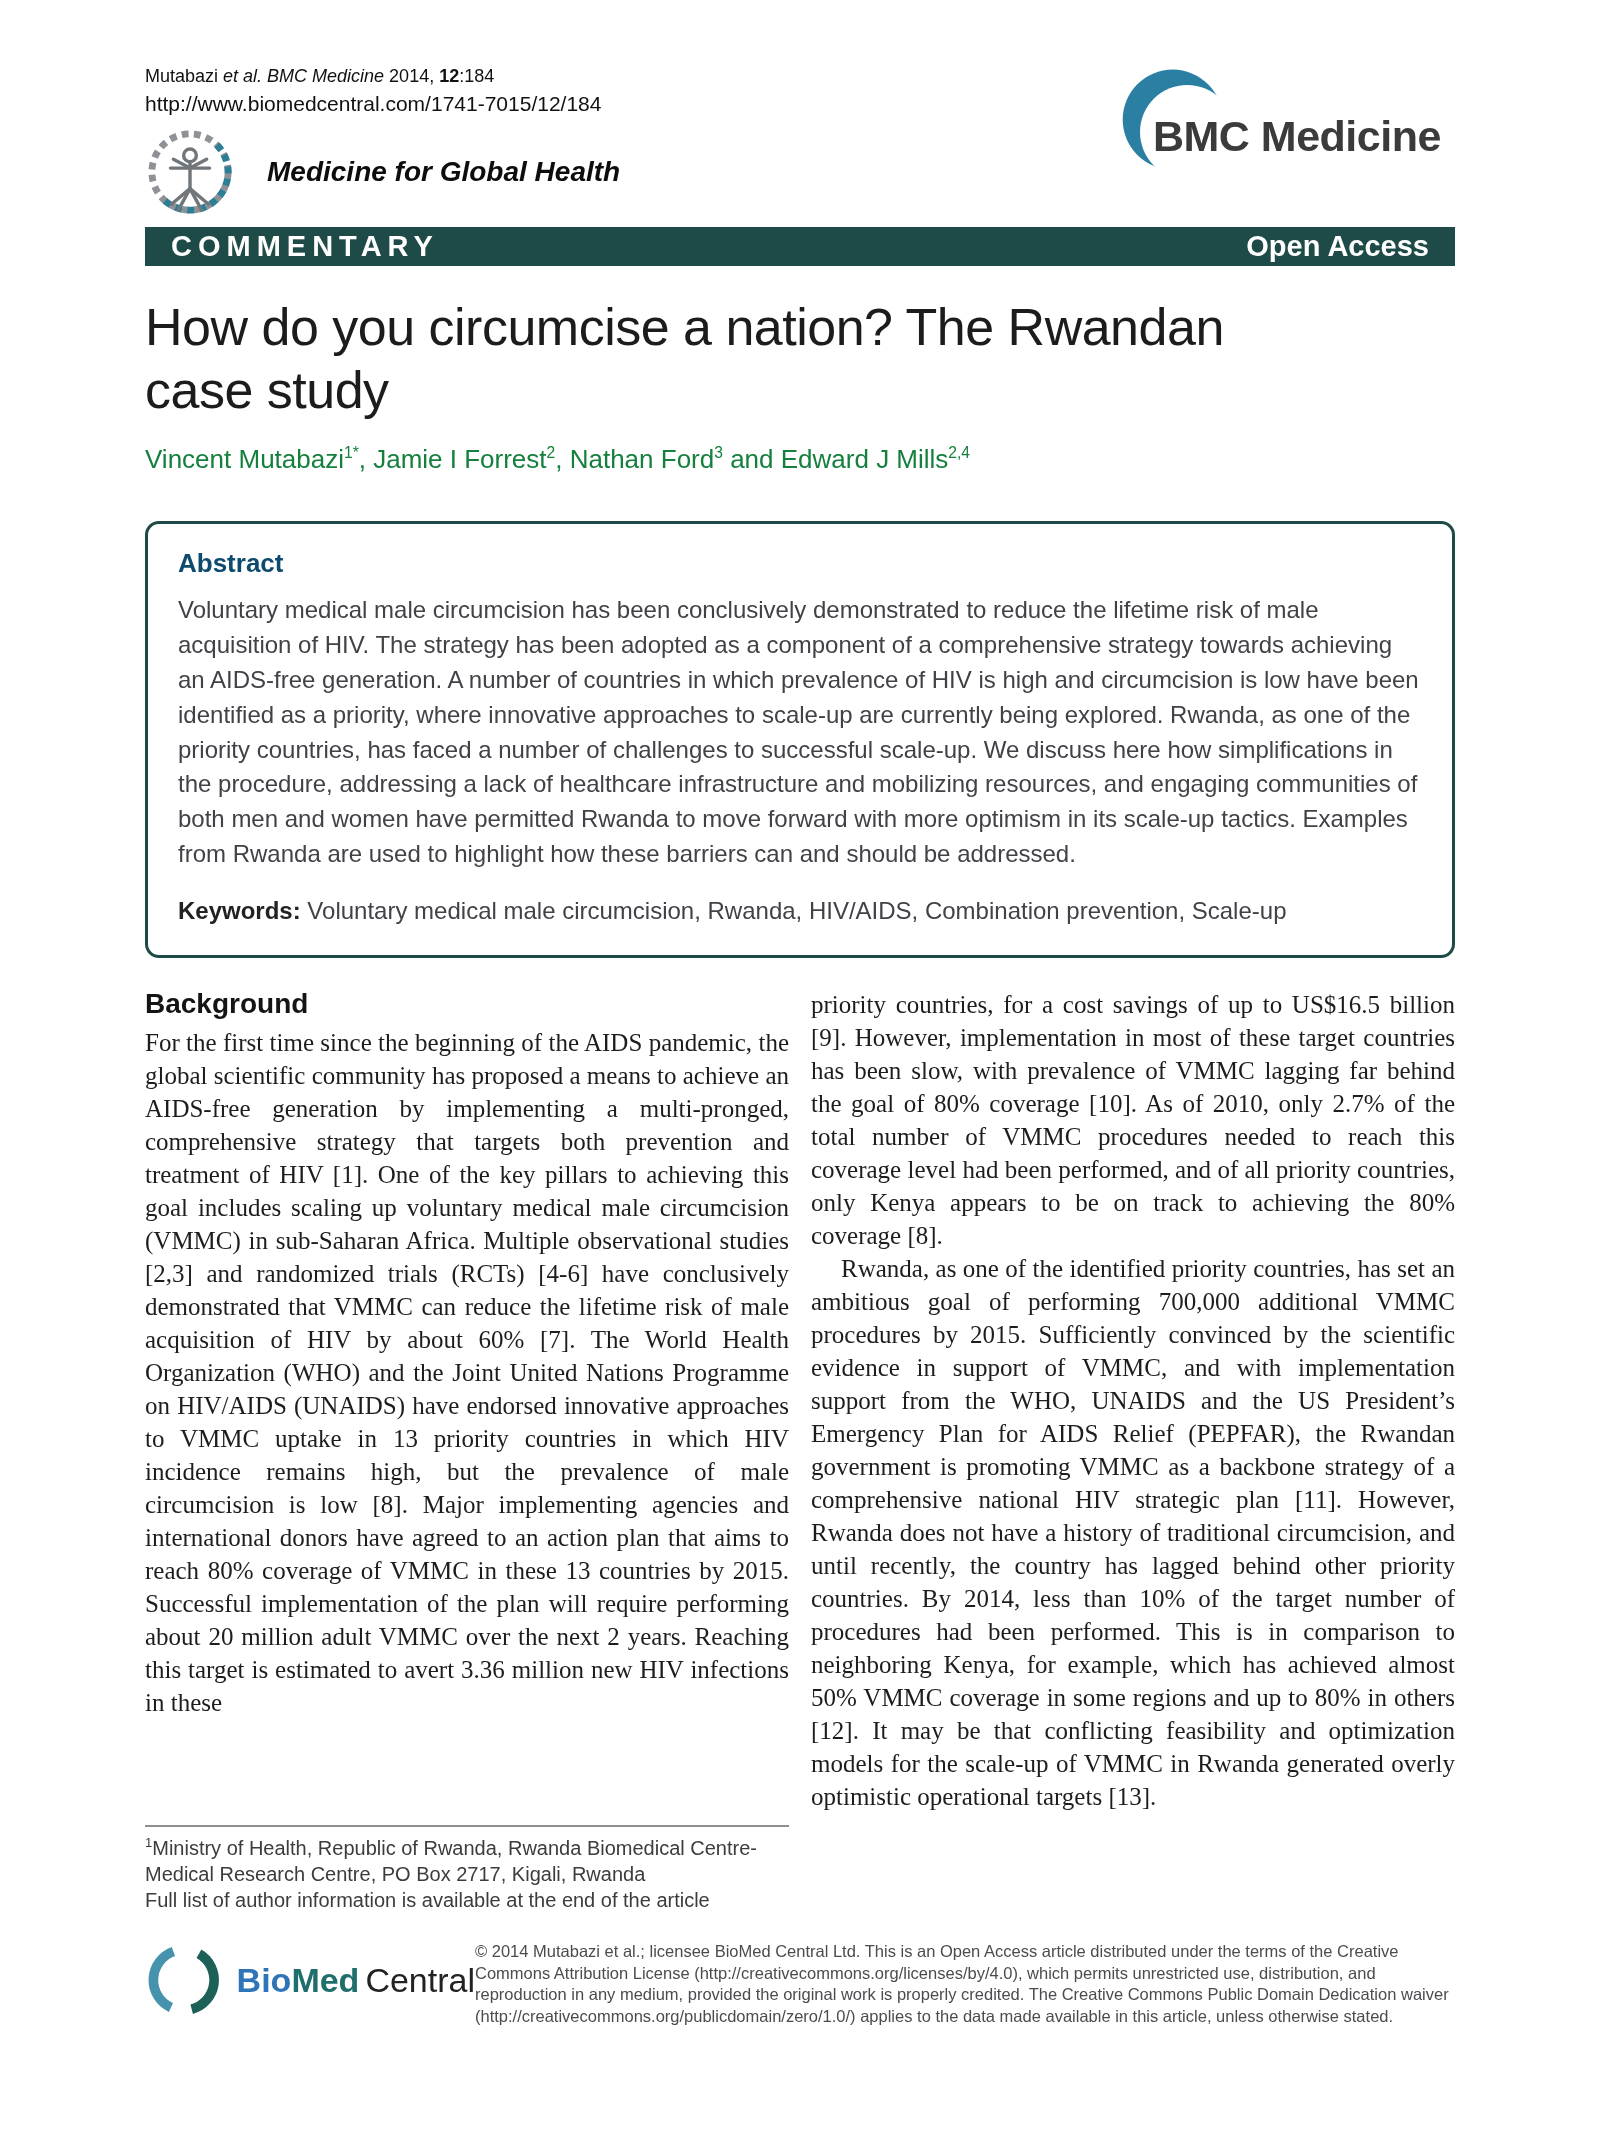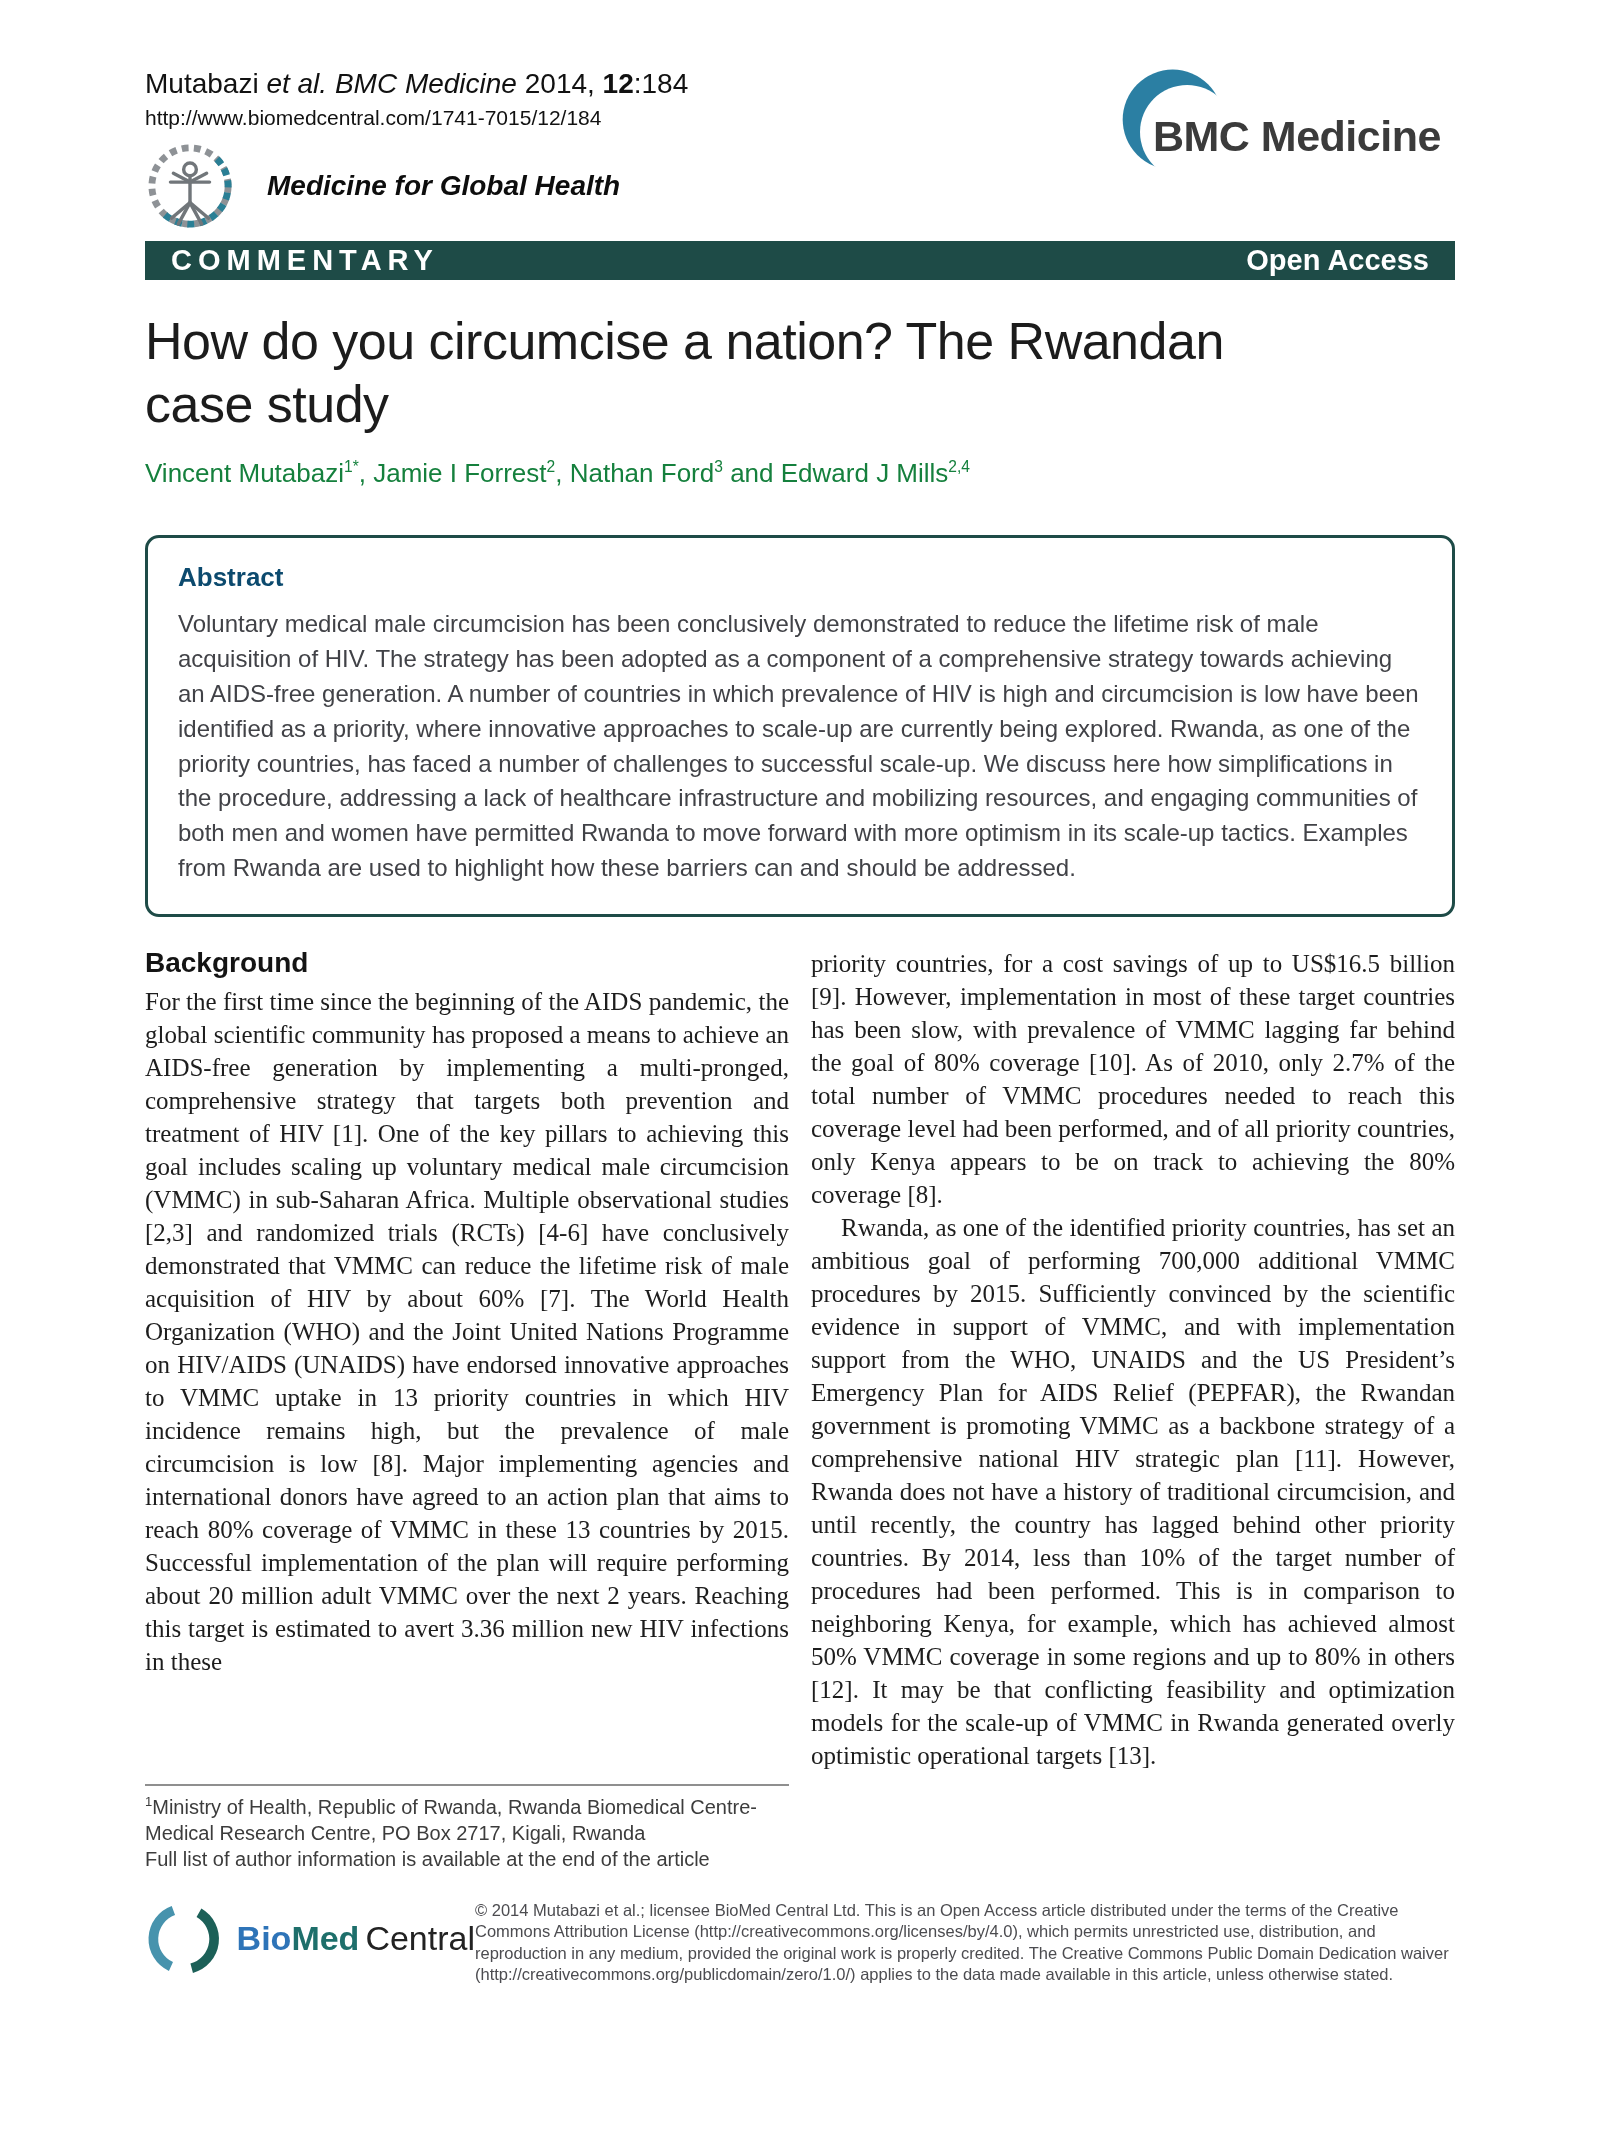--- a/index.html
+++ b/index.html
@@ -6,21 +6,21 @@
   html,body { background:#ffffff; }
   .page {
     position:relative; width:1600px; height:2133px; margin:0 auto;
     background:#ffffff; overflow:hidden;
     font-family:"Liberation Sans", sans-serif; color:#1a1a1a;
   }
   .content { padding:64px 145px 0 145px; }
 
   
   .header-row { display:flex; justify-content:space-between; align-items:flex-start; }
-  .cite-line { font-size:28px; line-height:1.4; color:#111; }
+  .cite-line { font-size:18px; line-height:1.4; color:#111; }
   .cite-line .it { font-style:italic; }
   .cite-line .b { font-weight:bold; }
   .cite-url { font-size:21px; line-height:1.4; color:#111; }
   .series-row { display:flex; align-items:center; margin-top:10px;gap:16px; }
   .series-name { margin-left:16px; font-size:28px; font-weight:bold; font-style:italic; color:#0d0d0d; }
   .journal-logo { position:relative; width:340px; height:130px; margin-top:-4px; }
   .journal-logo svg { position:absolute; left:0; top:0; }
   .journal-name { position:absolute; left:38px; top:52px; font-size:43px; font-weight:600;
                   color:#3b3b3b; white-space:nowrap; letter-spacing:-0.5px; }
 
@@ -122,20 +122,21 @@
       <span>case study</span>
     </h1>
 
     <div class="authors">
       <span>Vincent Mutabazi</span><sup>1*</sup><span>, </span><span>Jamie I Forrest</span><sup>2</sup><span>, </span><span>Nathan Ford</span><sup>3</sup><span> and </span><span>Edward J Mills</span><sup>2,4</sup>
     </div>
 
     <div class="abstract">
       <h2>Abstract</h2>
       <p>Voluntary medical male circumcision has been conclusively demonstrated to reduce the lifetime risk of male acquisition of HIV. The strategy has been adopted as a component of a comprehensive strategy towards achieving an AIDS-free generation. A number of countries in which prevalence of HIV is high and circumcision is low have been identified as a priority, where innovative approaches to scale-up are currently being explored. Rwanda, as one of the priority countries, has faced a number of challenges to successful scale-up. We discuss here how simplifications in the procedure, addressing a lack of healthcare infrastructure and mobilizing resources, and engaging communities of both men and women have permitted Rwanda to move forward with more optimism in its scale-up tactics. Examples from Rwanda are used to highlight how these barriers can and should be addressed.</p>
+      <p class="keywords"><span class="kw-label">Keywords:</span><span> Voluntary medical male circumcision, Rwanda, HIV/AIDS, Combination prevention, Scale-up</span></p>
     </div>
 
     <div class="main">
       <div class="col col-left">
         <h3 class="section-heading">Background</h3>
         <p class="body-text">For the first time since the beginning of the AIDS pandemic, the global scientific community has proposed a means to achieve an AIDS-free generation by implementing a multi-pronged, comprehensive strategy that targets both prevention and treatment of HIV [1]. One of the key pillars to achieving this goal includes scaling up voluntary medical male circumcision (VMMC) in sub-Saharan Africa. Multiple observational studies [2,3] and randomized trials (RCTs) [4-6] have conclusively demonstrated that VMMC can reduce the lifetime risk of male acquisition of HIV by about 60% [7]. The World Health Organization (WHO) and the Joint United Nations Programme on HIV/AIDS (UNAIDS) have endorsed innovative approaches to VMMC uptake in 13 priority countries in which HIV incidence remains high, but the prevalence of male circumcision is low [8]. Major implementing agencies and international donors have agreed to an action plan that aims to reach 80% coverage of VMMC in these 13 countries by 2015. Successful implementation of the plan will require performing about 20 million adult VMMC over the next 2 years. Reaching this target is estimated to avert 3.36 million new HIV infections in these</p>
 
         <div class="footnote-block">
           <div>
             <sup>1</sup><span>Ministry of Health, Republic of Rwanda, Rwanda Biomedical Centre-Medical Research Centre, PO Box 2717, Kigali, Rwanda</span>

